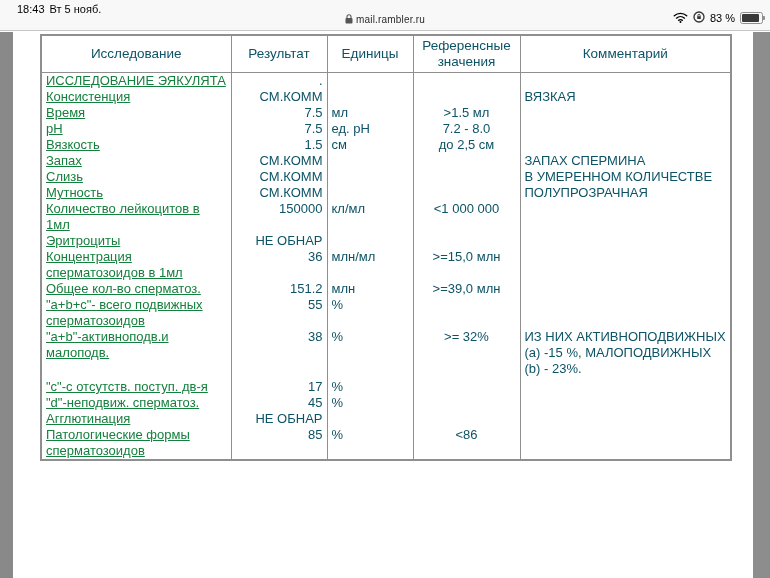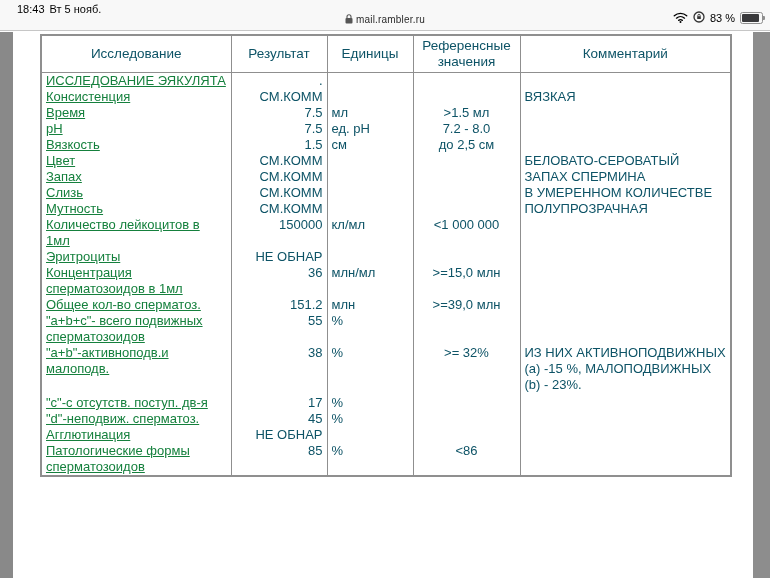--- a/index.html
+++ b/index.html
@@ -147,27 +147,20 @@
             <td class="comment"></td>
           </tr>
           <tr>
             <td class="name">Вязкость</td>
             <td class="result">1.5</td>
             <td class="units">см</td>
             <td class="ref">до 2,5 см</td>
             <td class="comment"></td>
           </tr>
           <tr>
-            <td class="name">Цвет</td>
-            <td class="result">СМ.КОММ</td>
-            <td class="units"></td>
-            <td class="ref"></td>
-            <td class="comment">БЕЛОВАТО-СЕРОВАТЫЙ</td>
-          </tr>
-          <tr>
             <td class="name">Запах</td>
             <td class="result">СМ.КОММ</td>
             <td class="units"></td>
             <td class="ref"></td>
             <td class="comment">ЗАПАХ СПЕРМИНА</td>
           </tr>
           <tr>
             <td class="name">Слизь</td>
             <td class="result">СМ.КОММ</td>
             <td class="units"></td>

